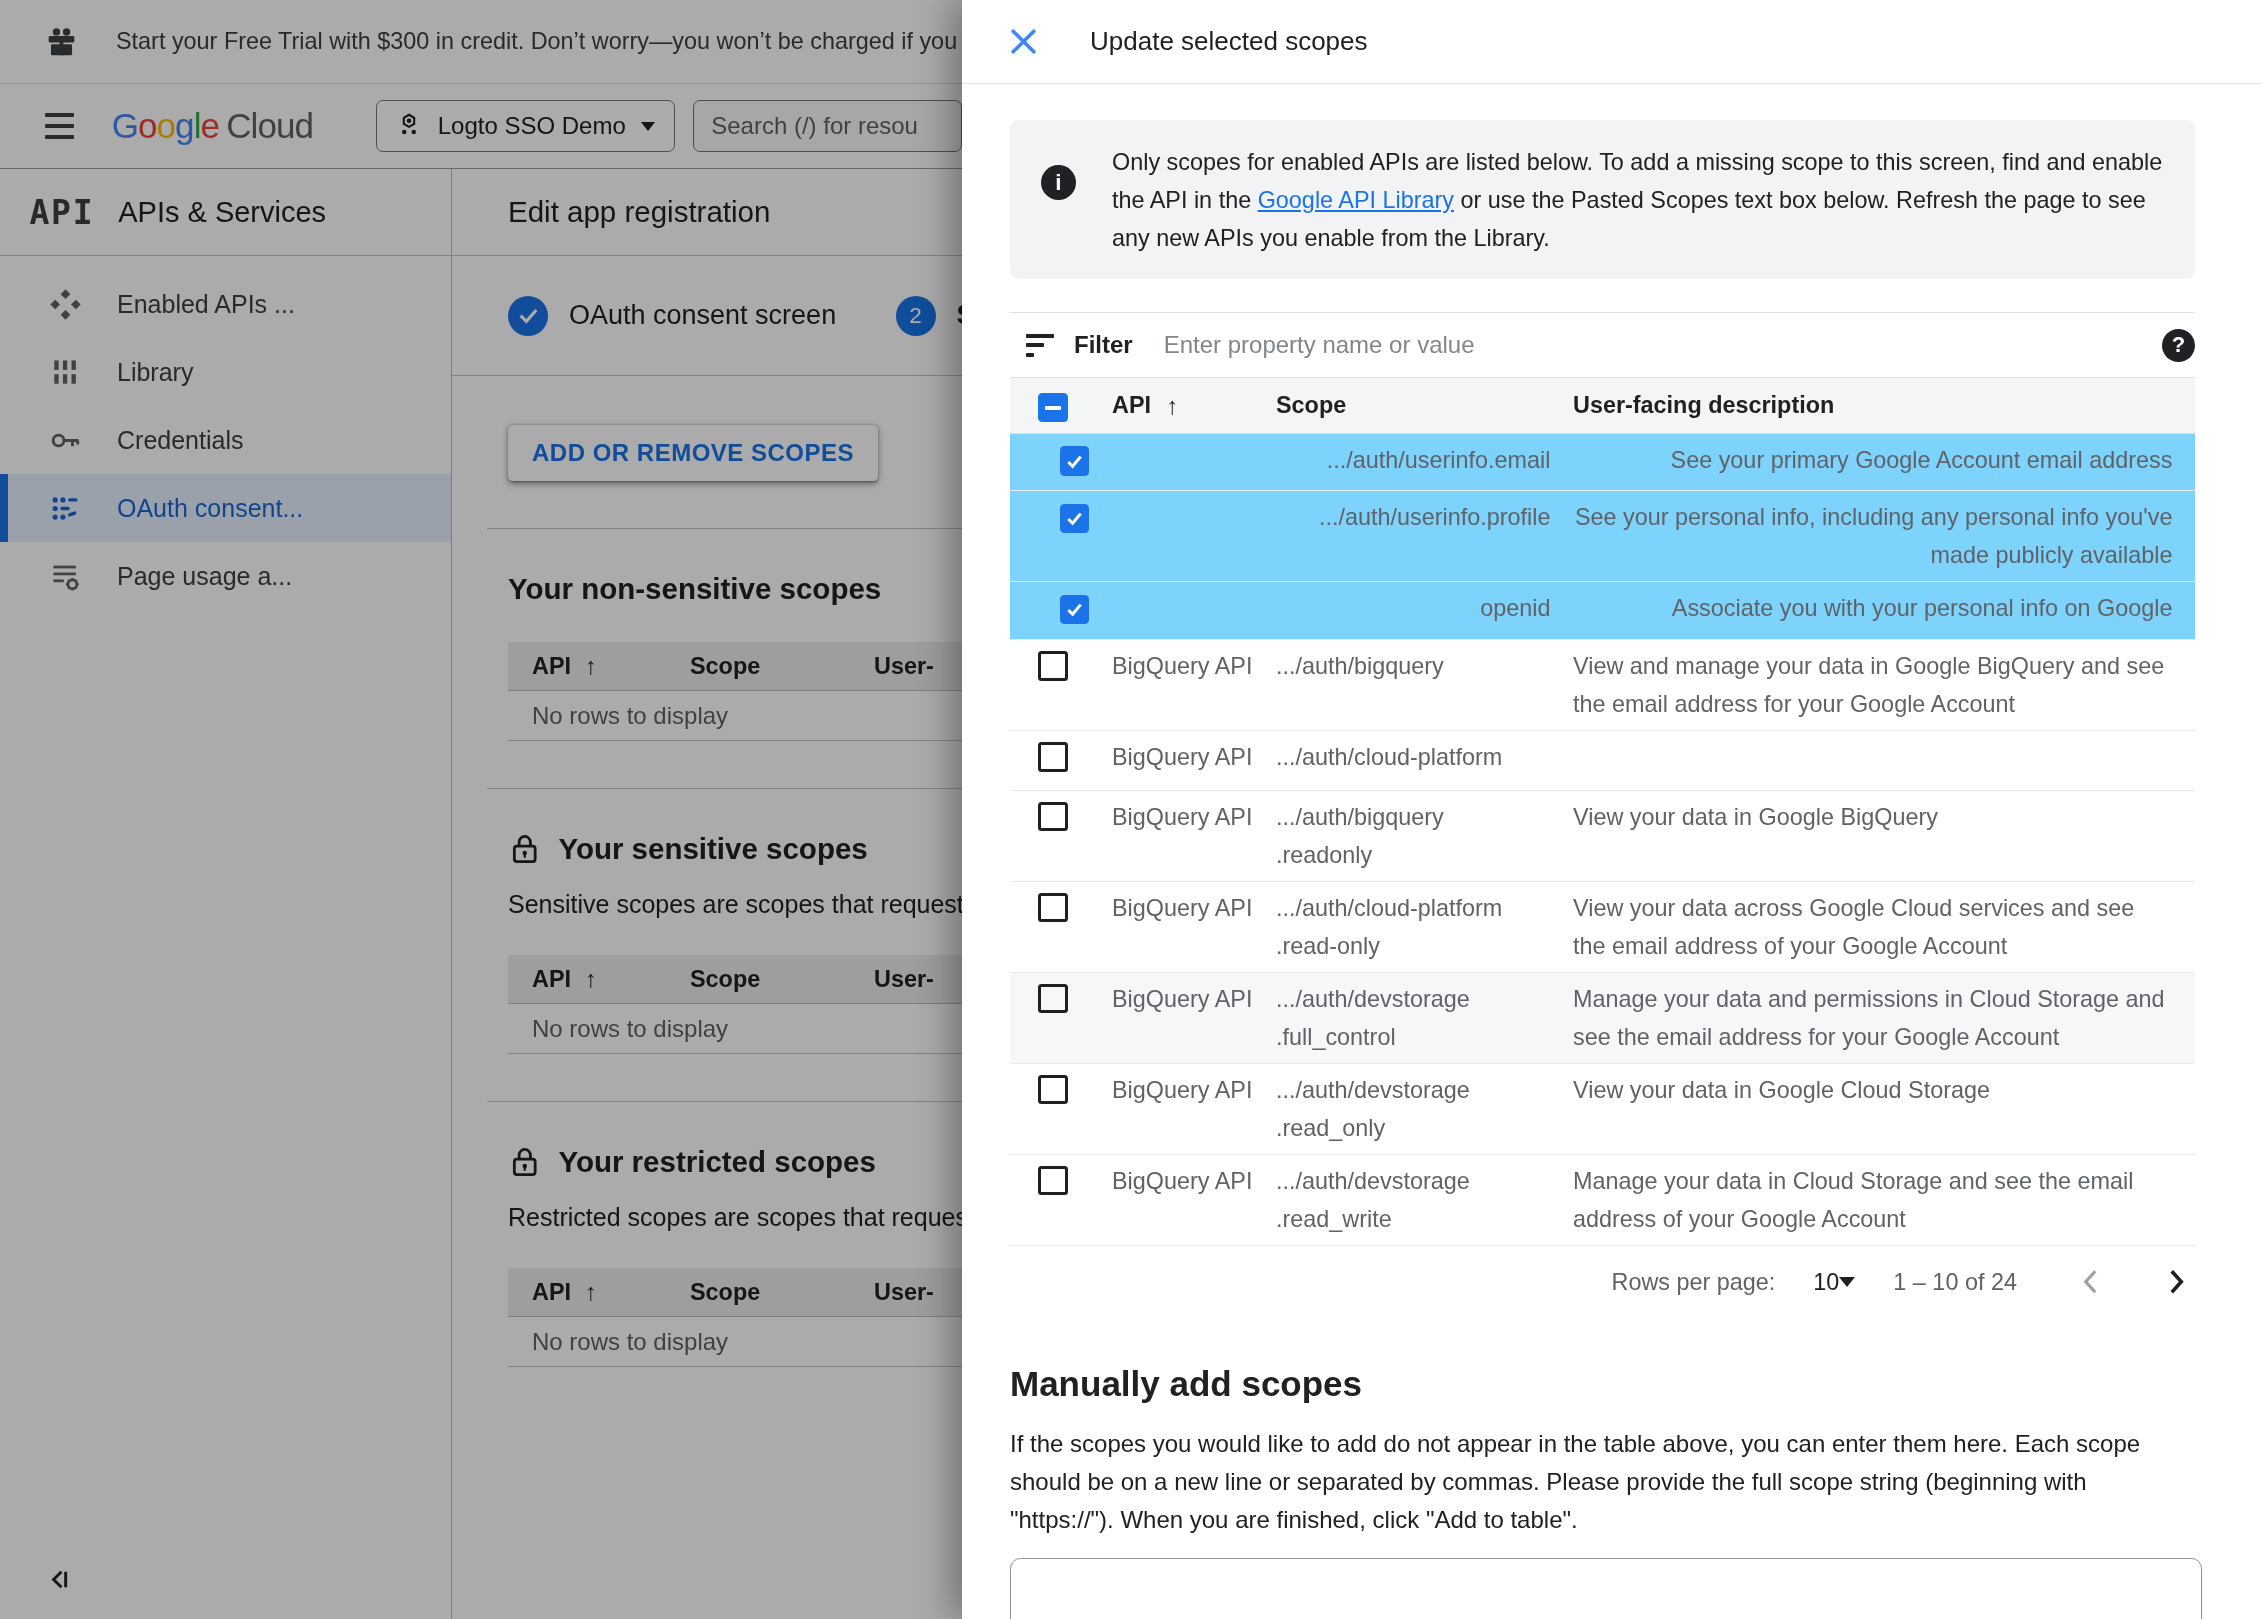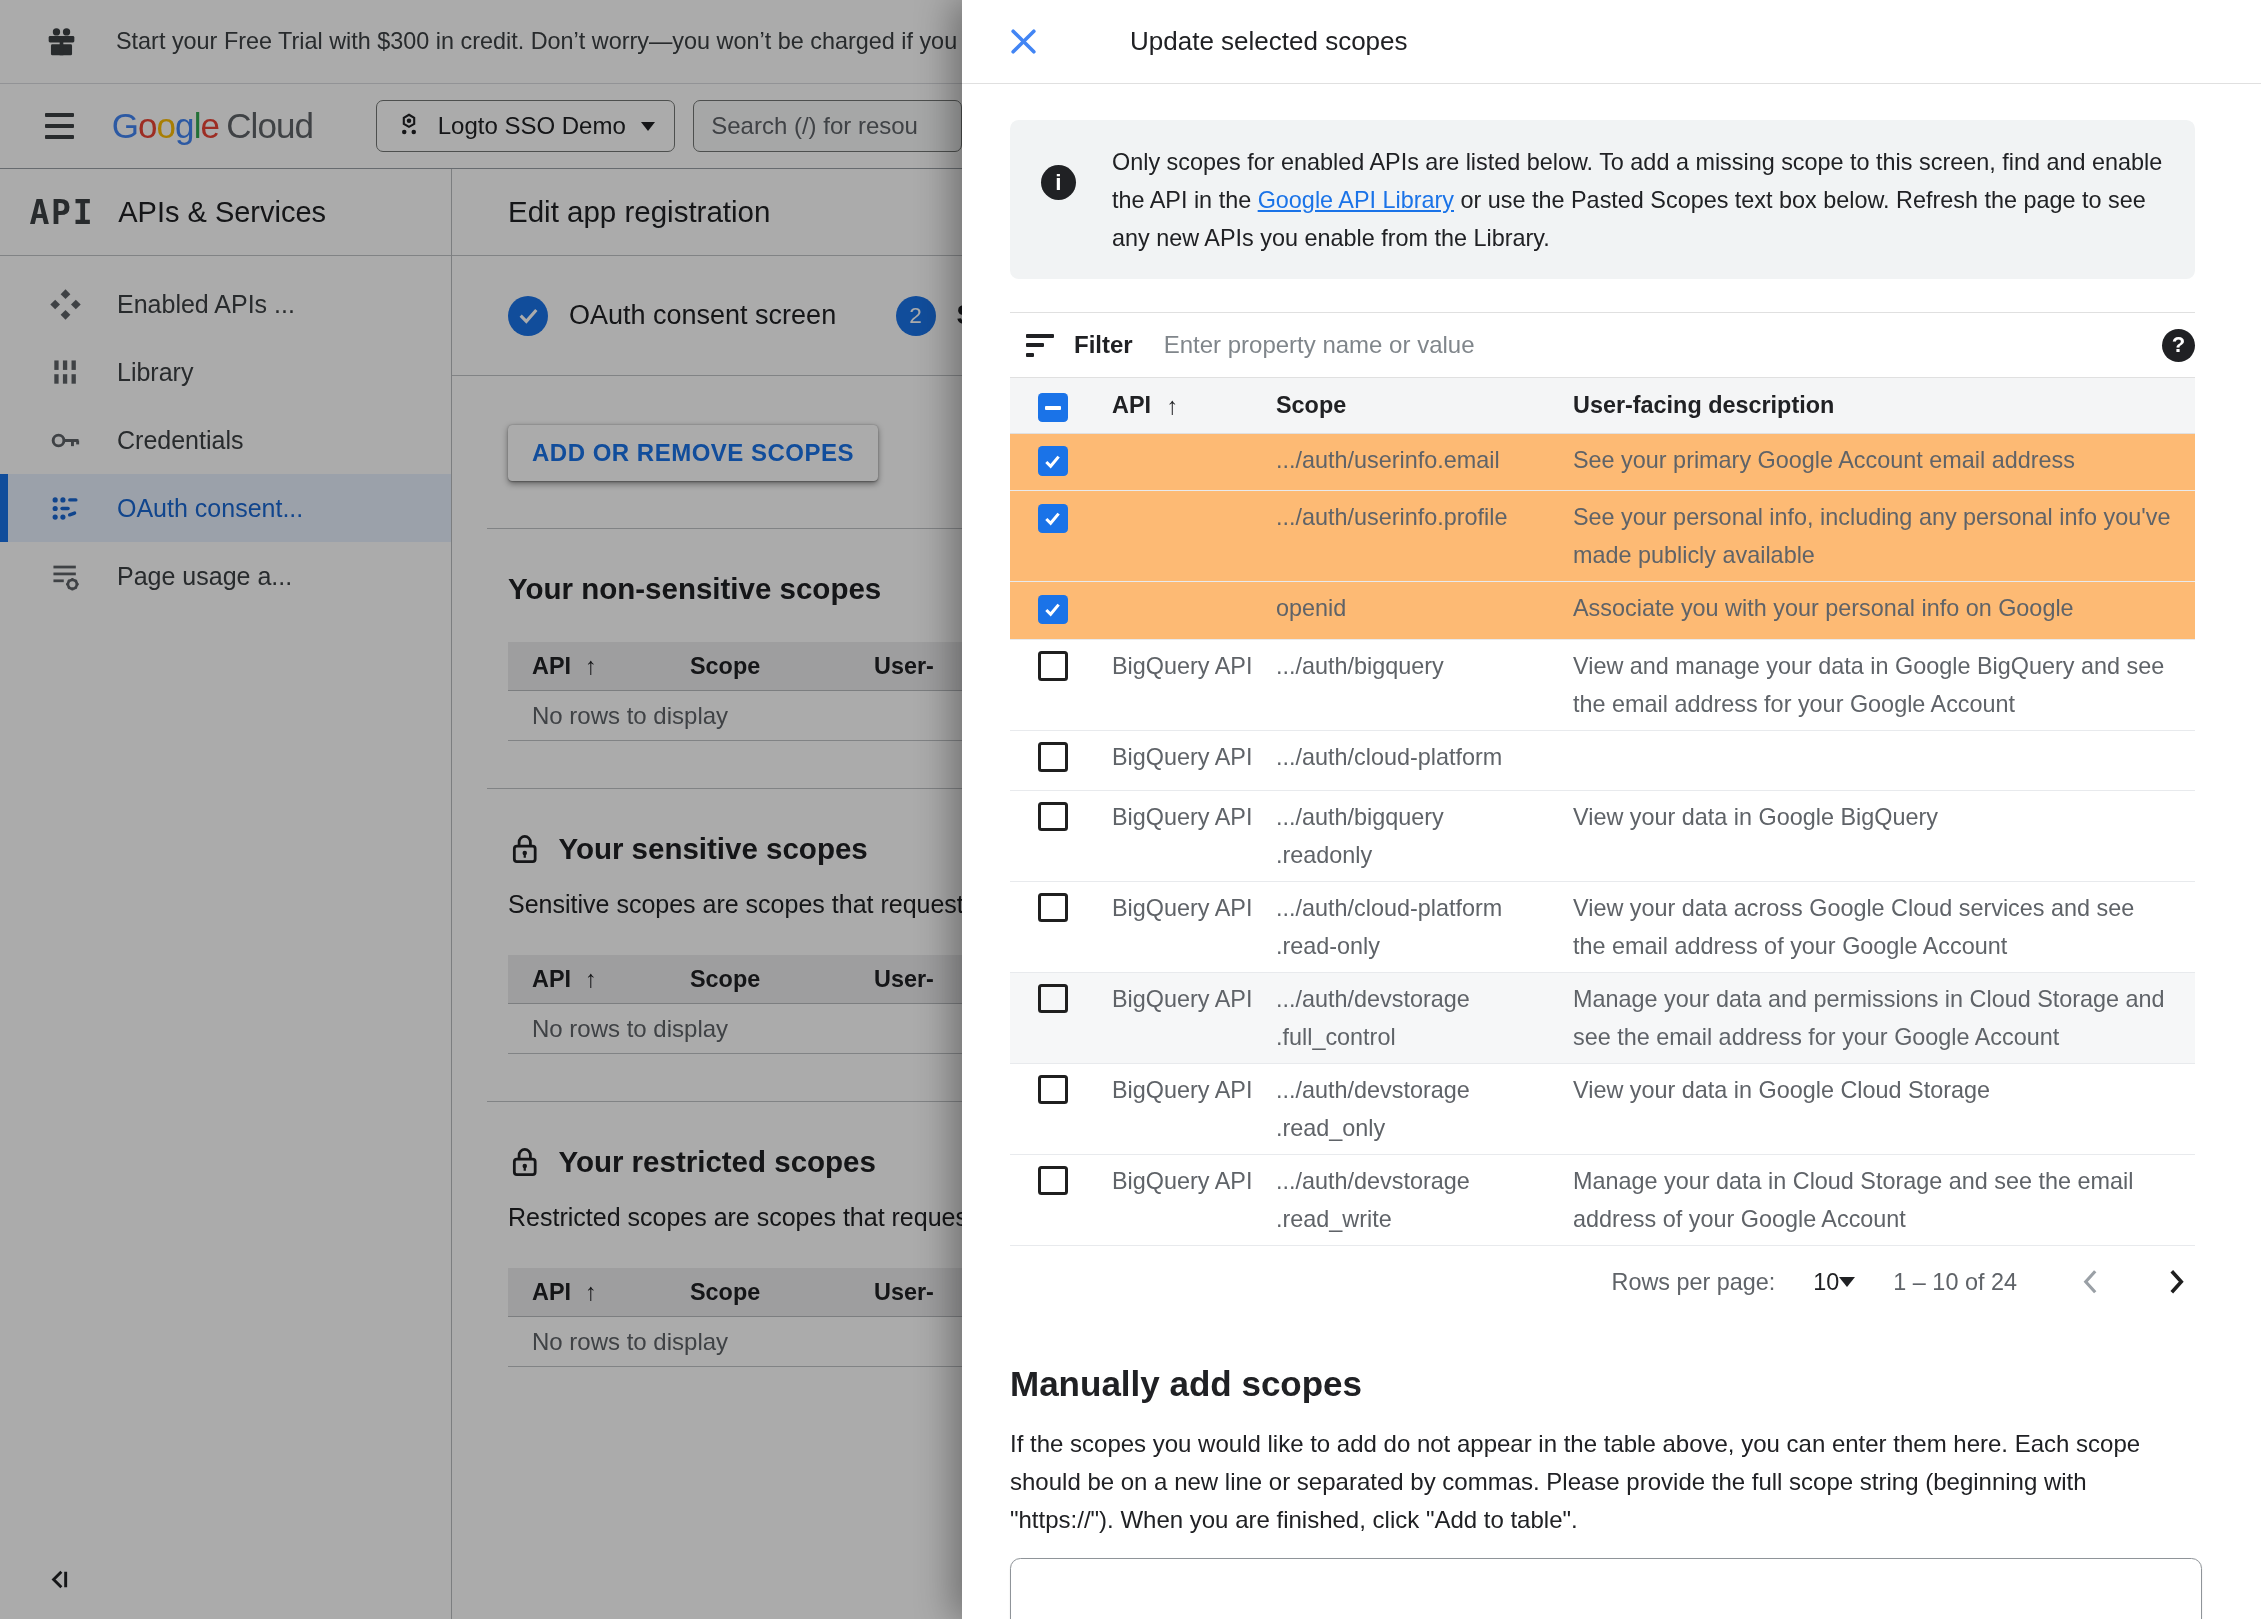--- a/index.html
+++ b/index.html
@@ -53,38 +53,38 @@
   .sort-arrow { font-size:24px; font-weight:bold; color:#202124; }
   .m-empty { height:50px; display:flex; align-items:center; padding-left:24px; font-size:24px; color:#5f6368; border-bottom:0.9px solid #c0c3c6; }
 
   
   .scrim { position:absolute; left:0; top:0; width:962px; height:1620px; background:rgba(0,0,0,0.33); z-index:5; }
 
   
   .panel { position:absolute; left:962px; top:0; width:1299px; height:1620px; background:#fff; z-index:10; box-shadow:-10.4px 0 35px rgba(0,0,0,0.35); display:flex; flex-direction:column; }
   .panel-header { height:84px; flex-shrink:0; border-bottom:0.9px solid #e0e0e0; display:flex; align-items:center; padding-left:42px; }
   .close-x { width:38px; height:38px; display:flex; align-items:center; justify-content:center; cursor:pointer; }
-  .panel-title { margin-left:88px; font-size:26px; color:#202124; }
+  .panel-title { margin-left:48px; font-size:26px; color:#202124; }
   .panel-body { flex:1; padding:36px 66px 0 48px; overflow:hidden; }
   .info-box { background:#f1f3f4; border-radius:8.7px; padding:22.6px 31px; display:flex; gap:36px; align-items:flex-start; }
   .info-icon { width:35px; height:35px; border-radius:50%; background:#202124; color:#fff; font-size:22.6px; font-weight:bold; display:flex; align-items:center; justify-content:center; flex-shrink:0; margin-top:22.6px; }
   .info-text { font-size:23.4px; line-height:38px; color:#202124; max-width:1068px; }
   .filter-bar { margin-top:33px; border-top:0.9px solid #e0e0e0; border-bottom:0.9px solid #e0e0e0; height:66px; display:flex; align-items:center; padding-left:15.6px; }
   .filter-icon { width:31px; display:flex; flex-direction:column; align-items:flex-start; gap:5.2px; }
   .filter-icon i { display:block; height:4.3px; background:#202124; border-radius:0.9px; }
   .filter-icon i:nth-child(1){width:28px;} .filter-icon i:nth-child(2){width:18px;} .filter-icon i:nth-child(3){width:8.7px;}
   .filter-label { margin-left:17.4px; font-size:24px; font-weight:bold; color:#202124; }
   .filter-input { margin-left:31px; flex:1; border:none; outline:none; background:transparent; font-size:24px; color:#202124; font-family:inherit; }
   .filter-input::placeholder { color:#80868b; }
   .help-icon { width:33px; height:33px; border-radius:50%; background:#202124; color:#fff; font-size:22px; font-weight:bold; display:flex; align-items:center; justify-content:center; cursor:pointer; flex-shrink:0; }
   .grid-cols { display:grid; grid-template-columns:102px 164px 297px 1fr; }
   .p-thead { height:56px; align-items:center; background:#f4f5f6; border-bottom:0.9px solid #e0e0e0; font-size:23.4px; font-weight:bold; color:#202124; }
   .th-api { display:flex; align-items:center; gap:15.6px; cursor:pointer; }
   .p-row { border-bottom:0.9px solid #e8eaed; padding:7px 0; }
-  .p-row.sel { background:#fdba74; }
+  .p-row.sel { background:#7dd3fc;text-align:right; }
   .p-row.shade { background:#f6f7f8; }
   .cell { font-size:23.4px; line-height:38px; color:#5f6368; padding-right:22.6px; }
   .cb-cell { padding-left:28px; padding-top:4.3px; }
   .scope-cell { white-space:pre-line; }
   .cb { width:29.5px; height:29.5px; border-radius:4.3px; display:inline-flex; align-items:center; justify-content:center; cursor:pointer; }
   .cb.checked, .cb.ind { background:#1a73e8; }
   .cb.un { border:3.5px solid #1f1f1f; border-radius:3.5px; background:transparent; }
   .cb .dash { width:15.6px; height:4.3px; background:#fff; border-radius:0.9px; }
   .pagination { height:73px; display:flex; align-items:center; justify-content:flex-end; gap:38px; font-size:23.4px; color:#5f6368; }
   .rpp-value { display:inline-flex; align-items:center; gap:0; color:#202124; cursor:pointer; }

